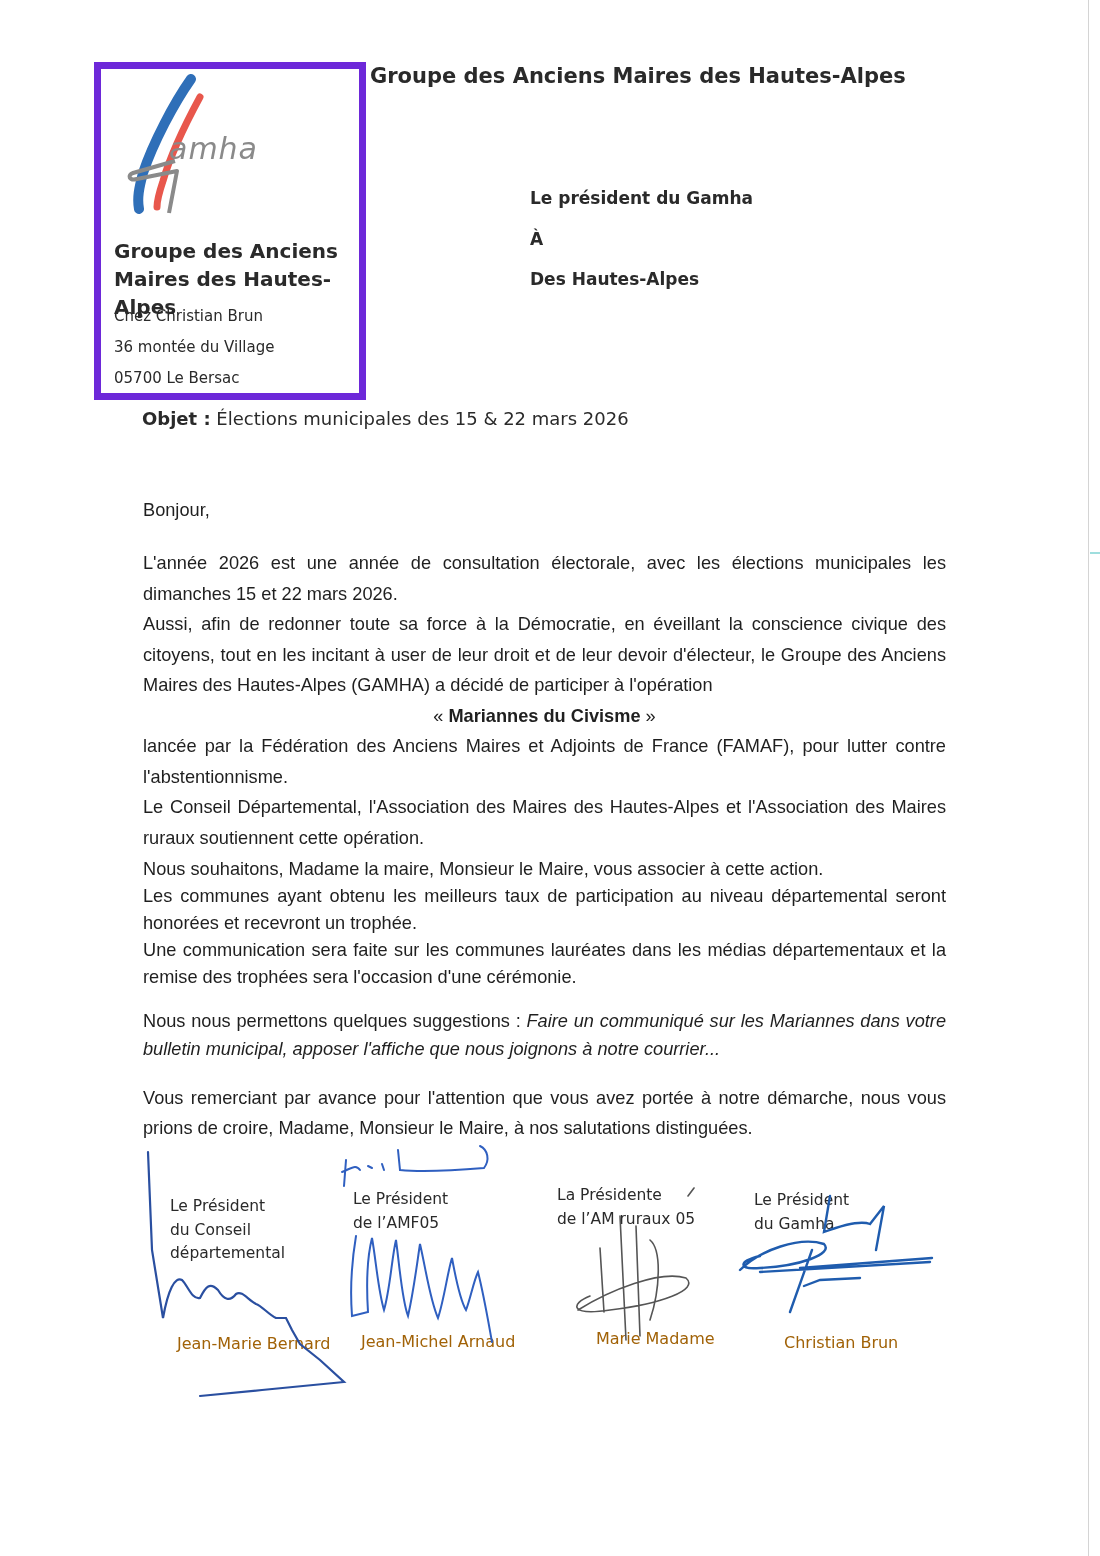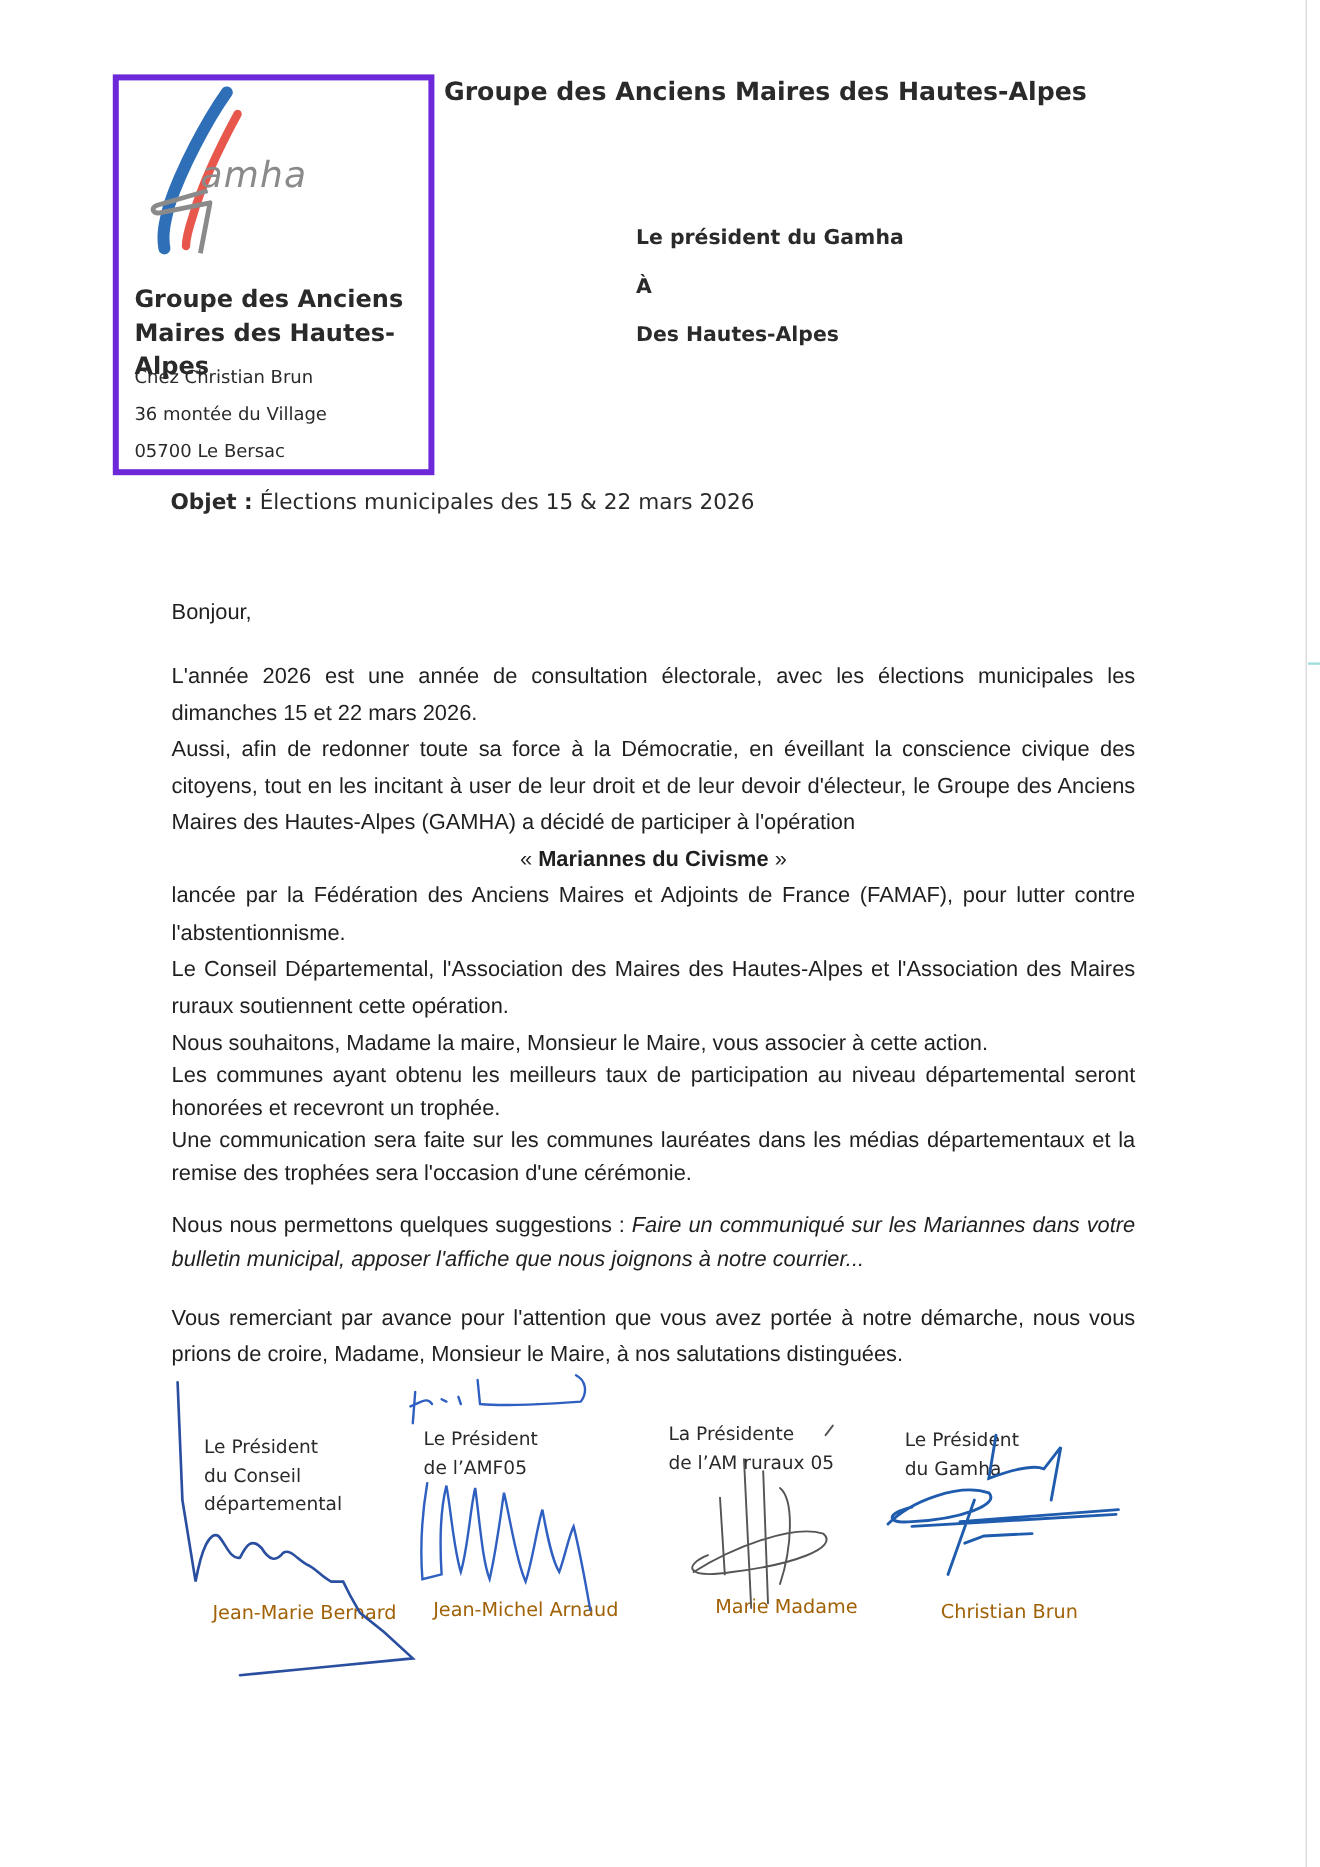--- a/index.html
+++ b/index.html
@@ -1,20 +1,20 @@
 <!DOCTYPE html>
 <html><head>
 <meta charset="utf-8">
 <style>
   html, body { margin:0; padding:0; }
   body { width:1100px; height:1556px; background:#ffffff; position:relative; overflow:hidden; color:#1f1f1f; }
   .right-edge { position:absolute; left:1088px; top:0; width:1px; height:1556px; background:#d4d4d4; }
   .right-edge-mark { position:absolute; left:1090px; top:552px; width:10px; height:2px; background:#9fdede; }
 
-  .sender-box { position:absolute; left:94px; top:62px; width:258px; height:324px; border:5px solid #6d28d9; }
+  .sender-box { position:absolute; left:94px; top:62px; width:258px; height:324px; border:7px solid #6d28d9; }
   .logo { position:absolute; left:18px; top:4px; width:170px; height:145px; }
   .logo-word { position:absolute; left:50px; top:58px; font-family:"DejaVu Sans", sans-serif; font-size:30px; color:#8a8a8a; letter-spacing:1px; font-style:italic; font-weight:normal; }
   .sender-name { position:absolute; left:13px; top:168px; font-family:"DejaVu Sans", sans-serif; font-weight:bold; font-size:20px; line-height:28px; color:#2a2a2a; }
   .sender-addr { position:absolute; left:13px; top:232px; font-family:"DejaVu Sans", sans-serif; font-size:15px; line-height:31px; color:#2a2a2a; }
 
   .org-title { position:absolute; left:370px; top:64px; font-family:"DejaVu Sans", sans-serif; font-weight:bold; font-size:21px; color:#2a2a2a; white-space:nowrap; }
   .recipient { position:absolute; left:530px; top:184px; font-family:"DejaVu Sans", sans-serif; font-weight:bold; font-size:17px; color:#2a2a2a; }
   .recipient div { height:40.5px; line-height:28px; white-space:nowrap; }
 
   .object { position:absolute; left:142px; top:408px; font-family:"DejaVu Sans", sans-serif; font-size:18px; color:#2a2a2a; white-space:nowrap; }

